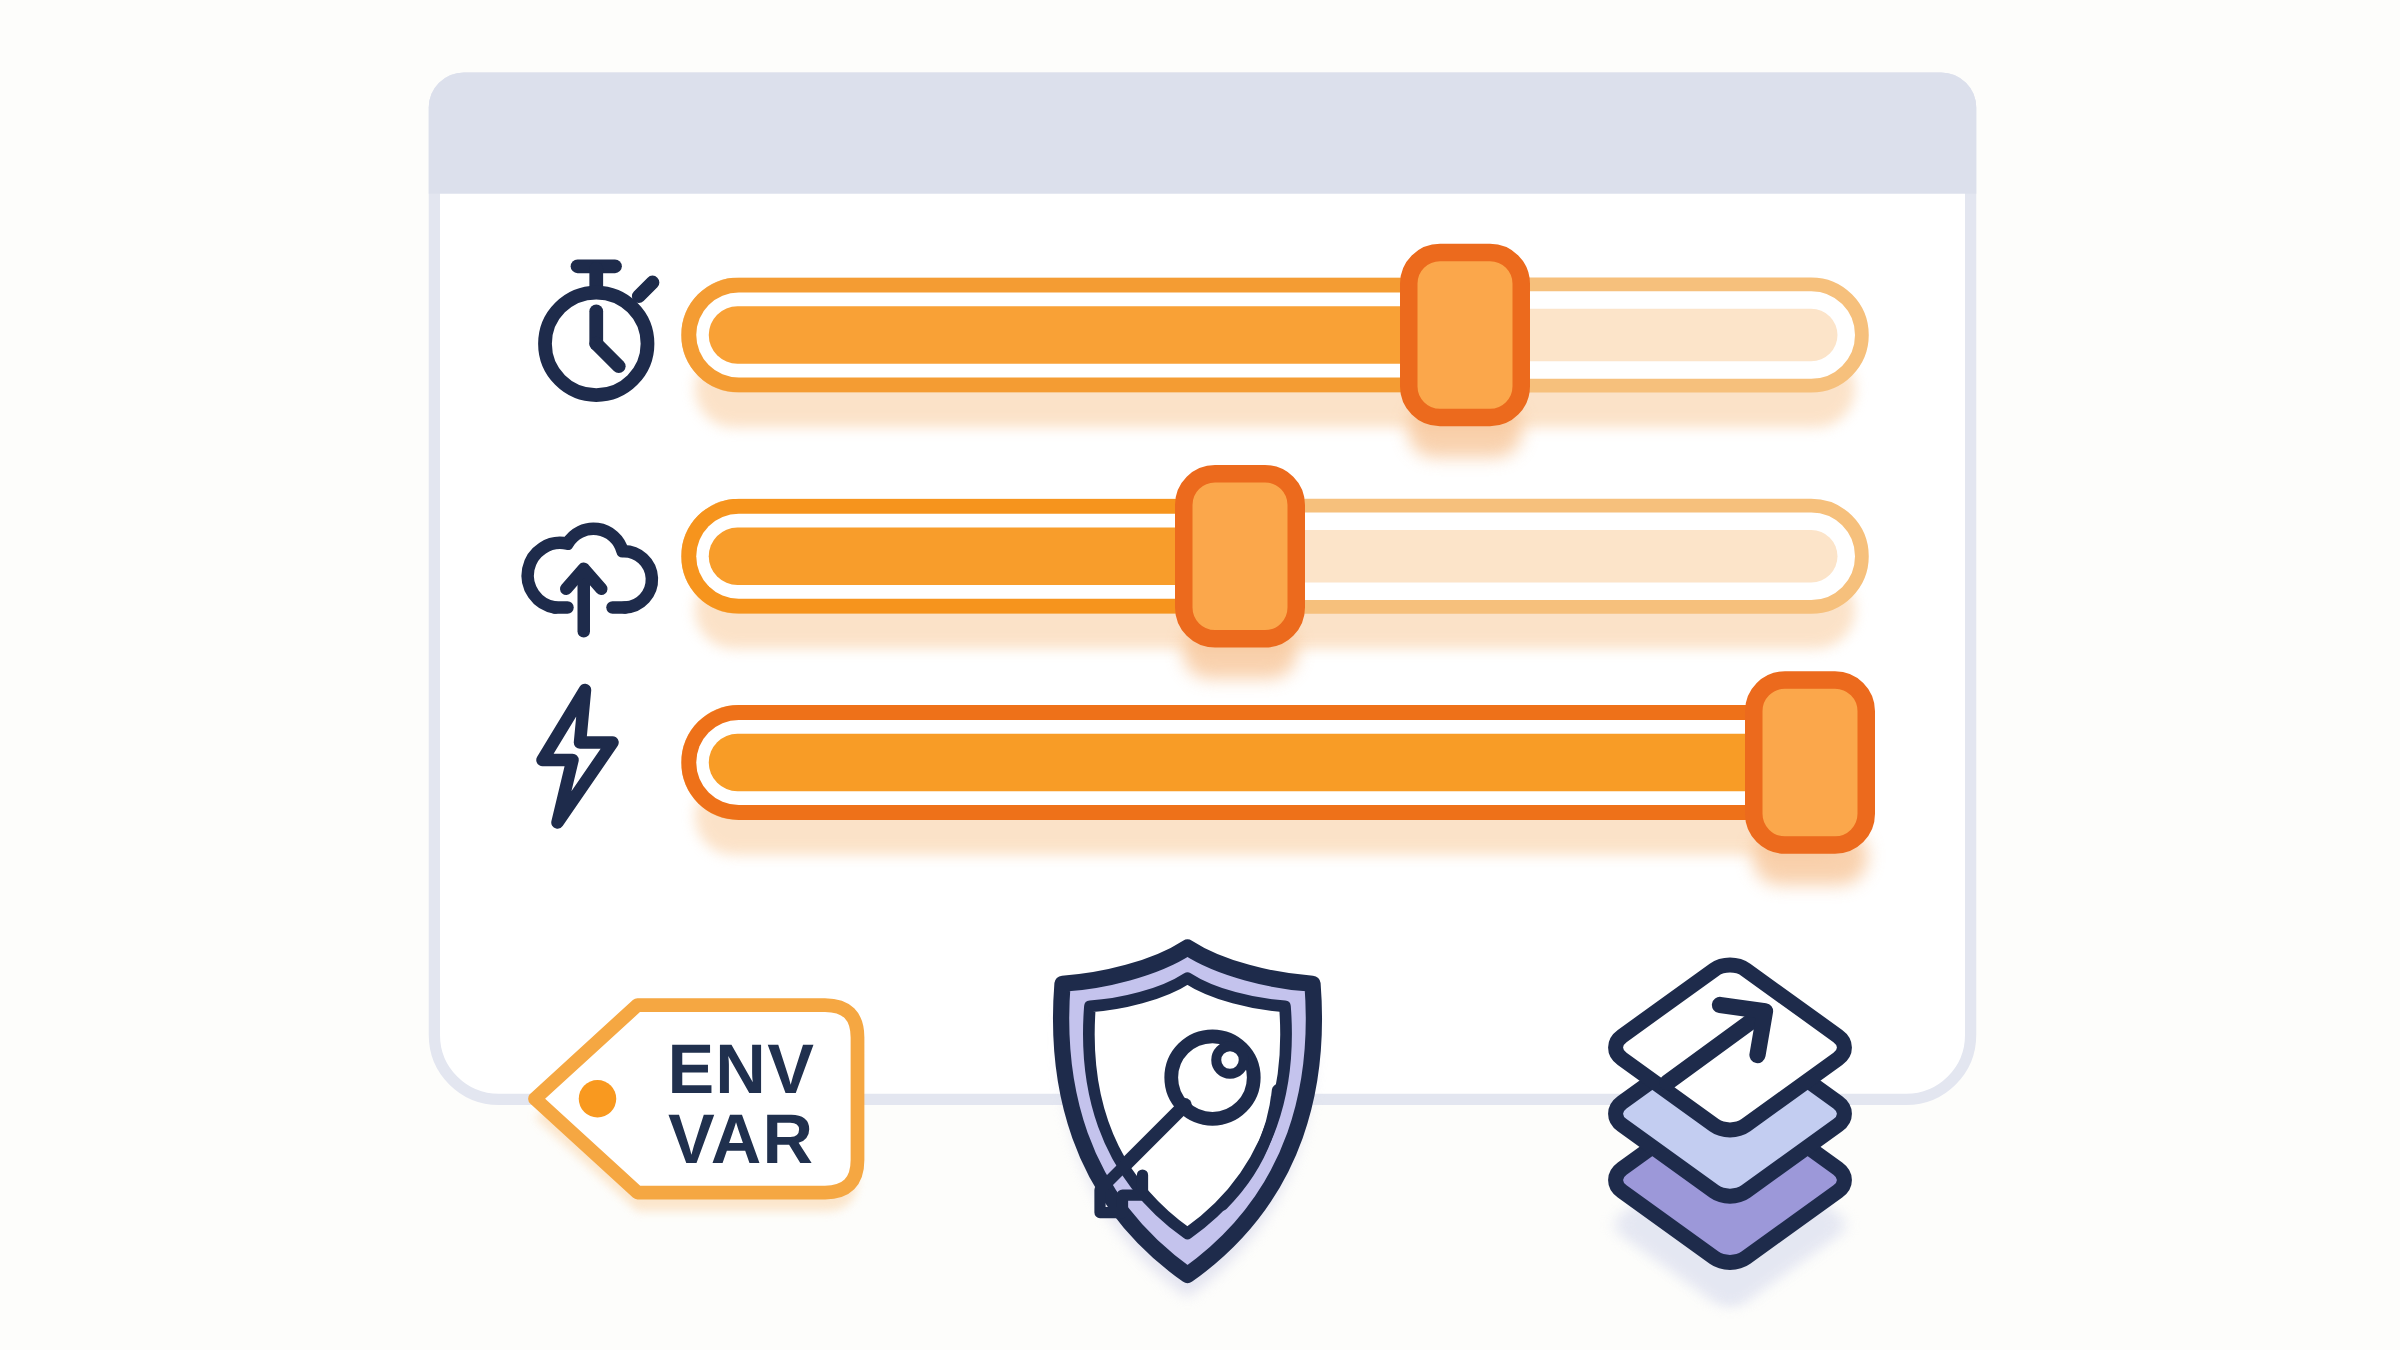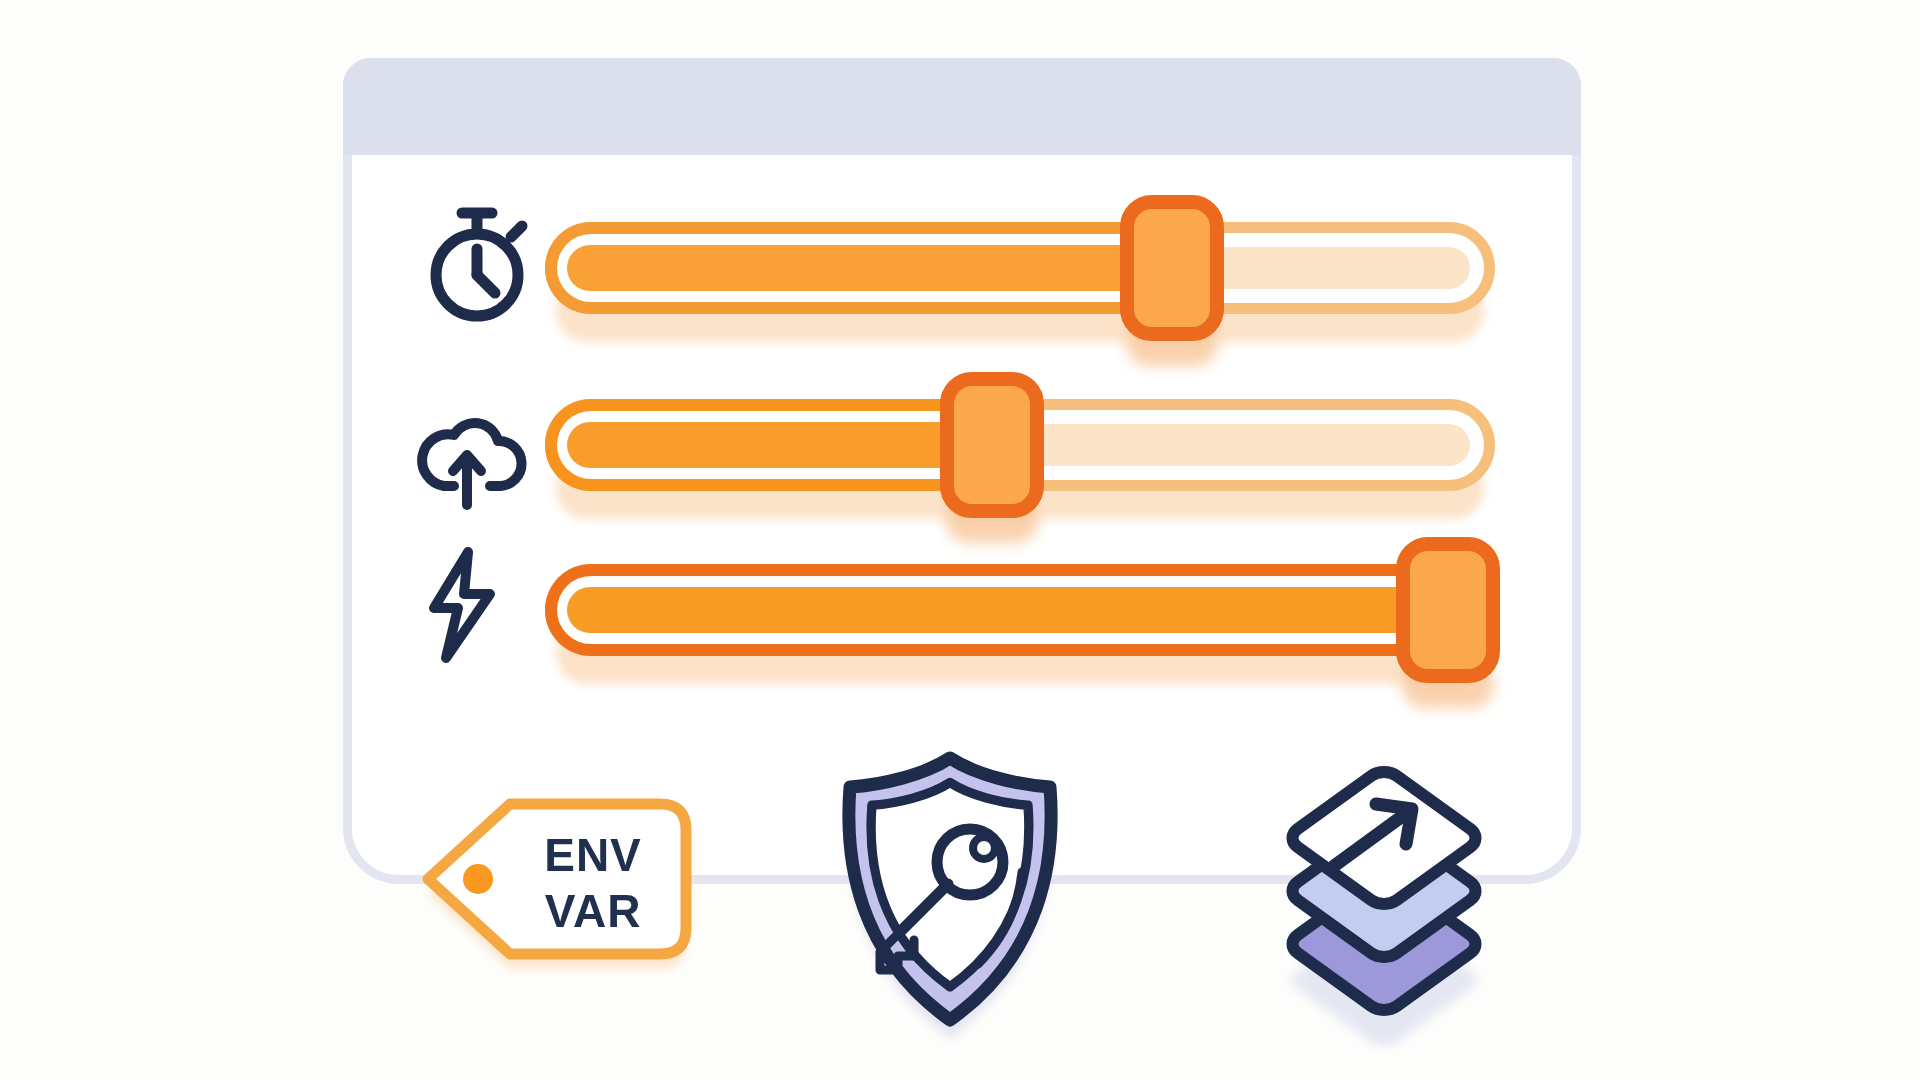--- a/index.html
+++ b/index.html
@@ -36,21 +36,21 @@
   .handle{position:absolute;width:104px;height:146px;box-sizing:border-box;
          left:calc(545px + var(--hx) - 52px);top:calc(var(--cy) - 73px);
          border:14px solid var(--c-handle_border,#EC6A1D);background:var(--c-handle_fill,#FBA74B);
          border-radius:32px;}
 
   
   .footer-item{position:absolute;}
   .tag-wrap{left:398px;top:783px;width:300px;height:200px;}
   .tag-text{position:absolute;left:120px;top:30px;width:150px;height:140px;
         display:flex;flex-direction:column;align-items:center;justify-content:center;
-        font-weight:bold;font-size:46px;line-height:56px;letter-spacing:1px;
+        font-weight:bold;font-size:56px;line-height:56px;letter-spacing:1px;
         color:var(--c-navy,#20304E);}
   .shield-wrap{left:818px;top:742px;width:264px;height:300px;}
   .layers-wrap{left:1248px;top:748px;width:270px;height:320px;}
   svg{display:block;overflow:visible;}
 </style>
 </head>
 <body>
 
 <div id="stage">
 

